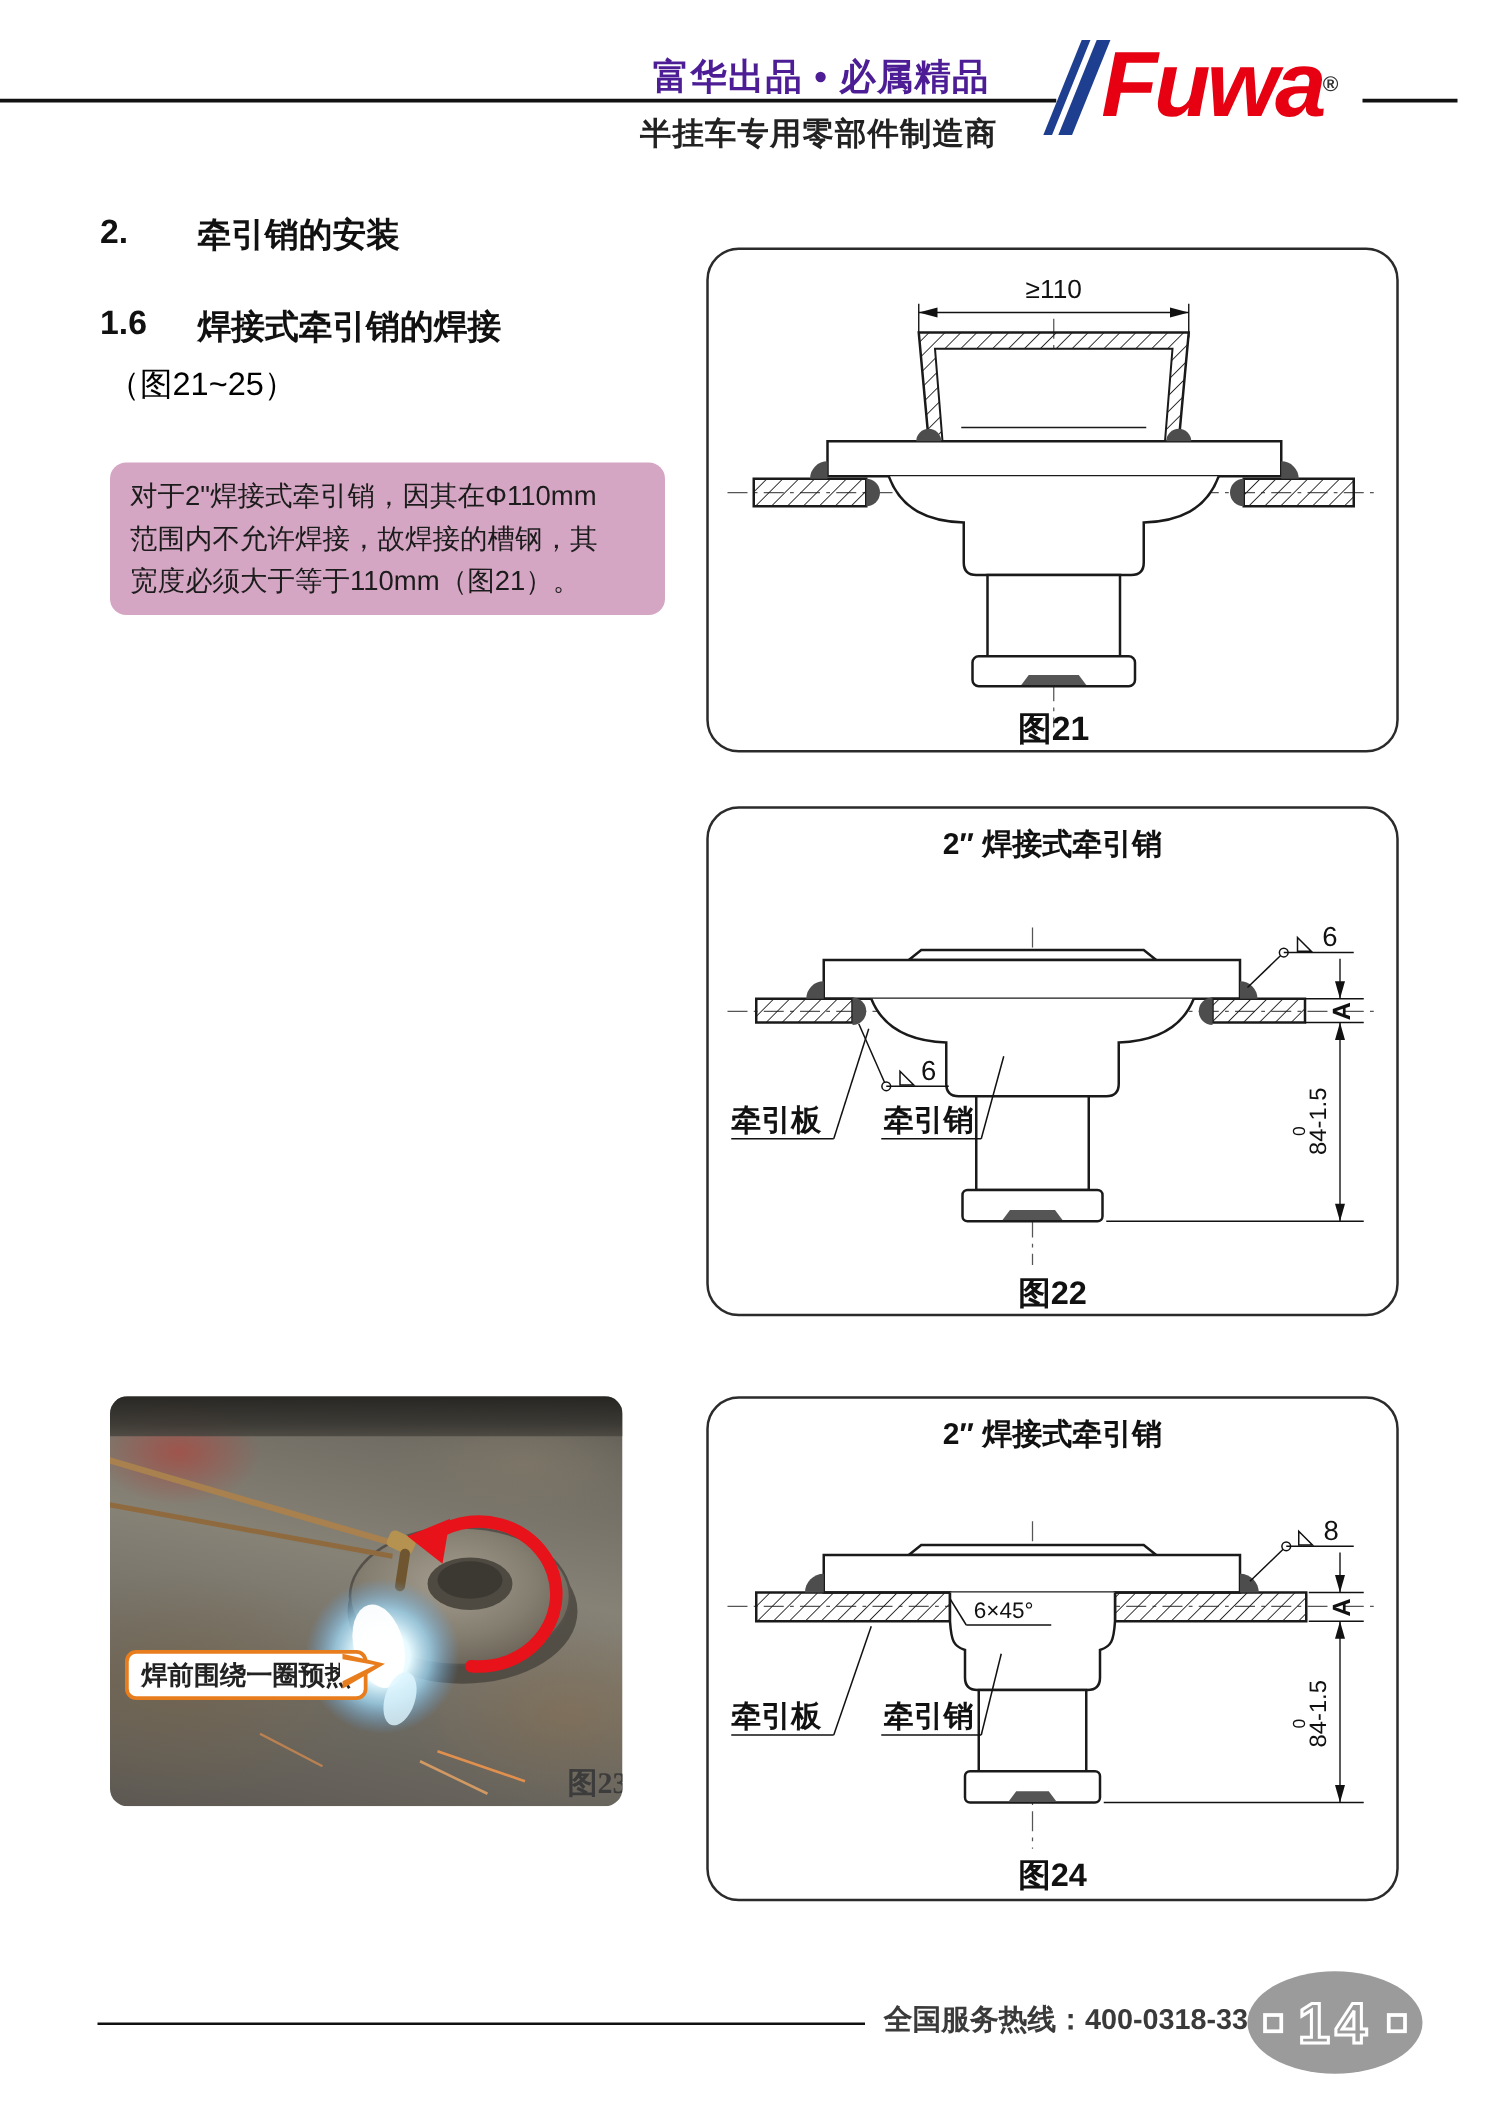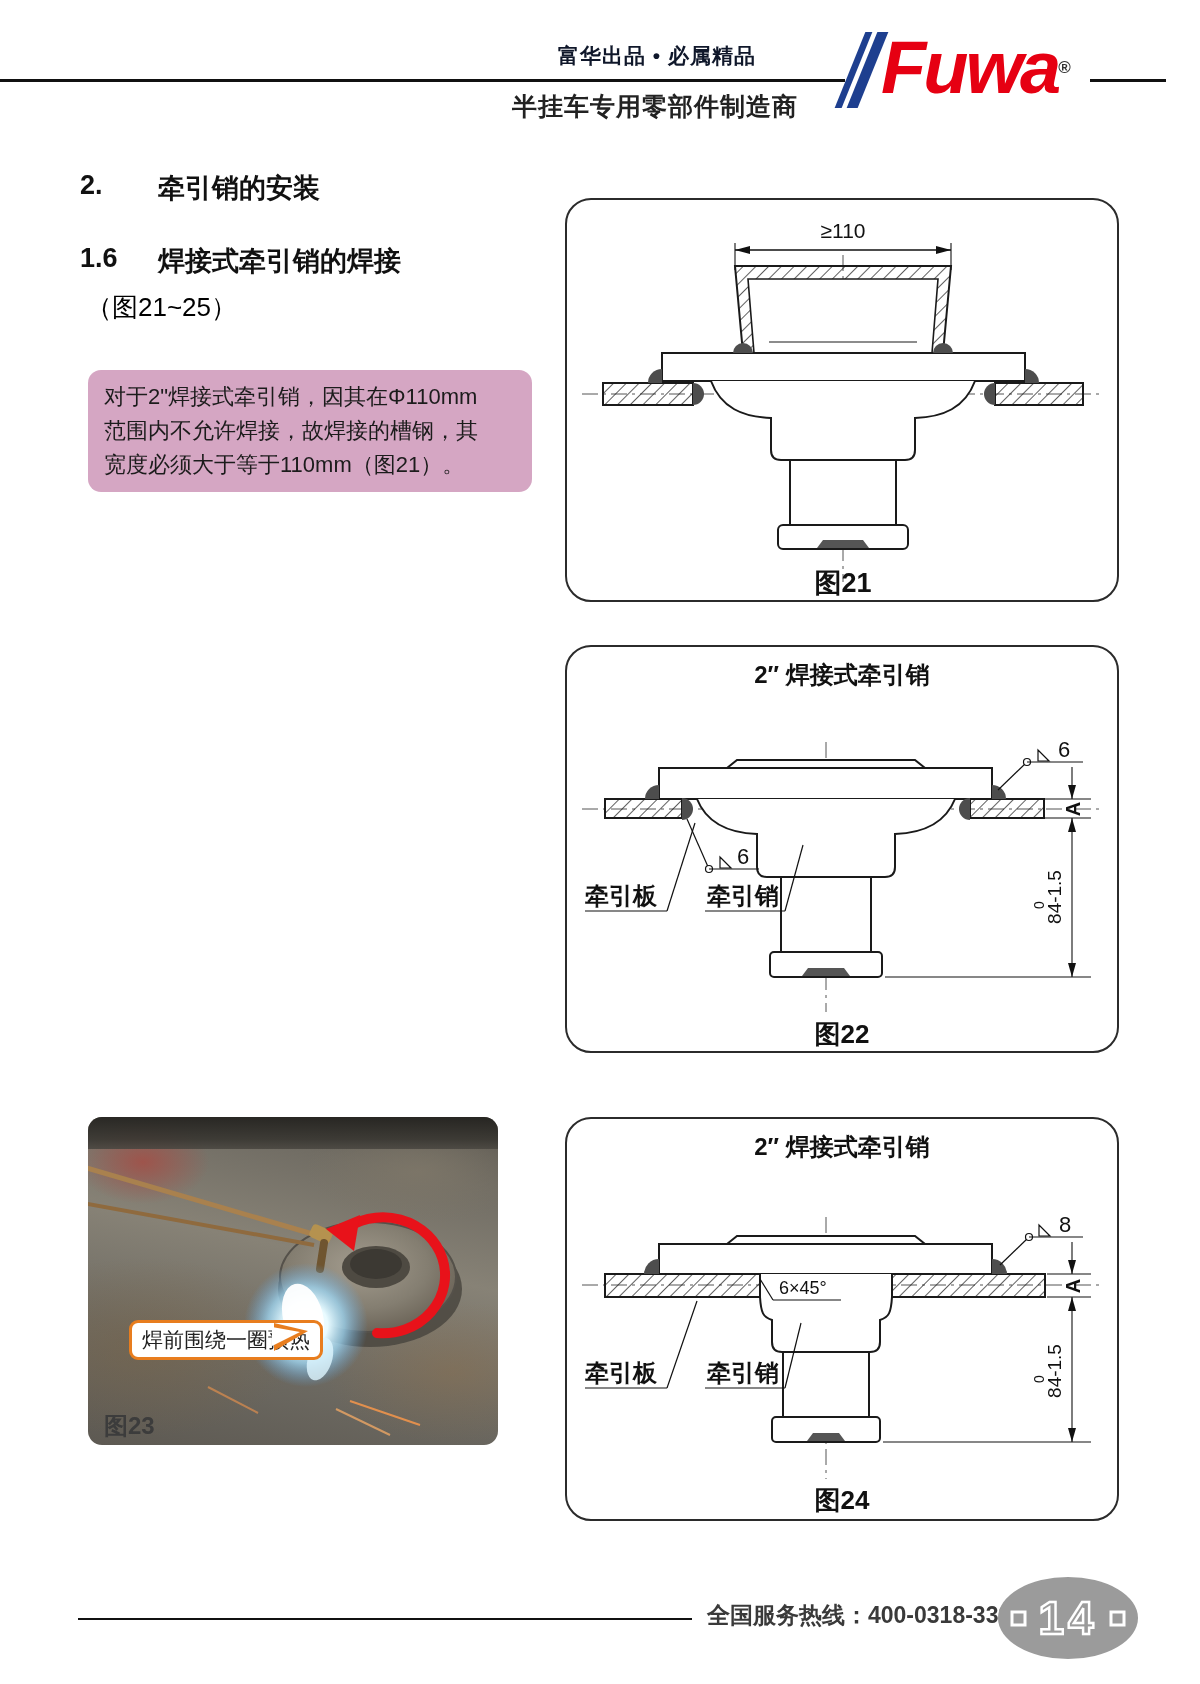--- a/index.html
+++ b/index.html
@@ -1,20 +1,20 @@
 <!DOCTYPE html>
 <html><head>
 <meta charset="utf-8">
 <style>
   html,body{margin:0;padding:0;background:#e8e8e8;}
   .page{position:relative;width:1200px;height:1684px;background:#ffffff;overflow:hidden;
         font-family:"Liberation Sans","DejaVu Sans",sans-serif;color:#1a1a1a;}
   .abs{position:absolute;}
   
-  .slogan{left:512px;top:42px;width:290px;font-size:21px;font-weight:700;letter-spacing:1px;color:#0f172a;text-align:center;}
+  .slogan{left:512px;top:42px;width:290px;font-size:29px;font-weight:700;letter-spacing:1px;color:#4c1d95;text-align:center;}
   .hline{height:3px;background:#111;}
   .subtitle{left:505px;top:90px;width:300px;font-size:25px;font-weight:700;letter-spacing:1px;color:#222;text-align:center;}
   .logo{left:850px;top:26px;width:240px;height:94px;display:flex;align-items:flex-start;}
   .stripe{display:inline-block;background:#1e3f8f;transform:skewX(-22deg);}
   .logo-text{font-size:74px;line-height:84px;font-style:italic;font-weight:800;color:#e60012;letter-spacing:-3px;margin-left:8px;}
   .logo-reg{font-size:17px;color:#333;vertical-align:top;font-style:normal;font-weight:700;}
   
   .h-row{left:80px;display:flex;font-size:27px;font-weight:700;color:#111;}
   .h-num{width:78px;}
   .fig-range{left:86px;font-size:26px;font-weight:400;color:#000000;}
@@ -27,26 +27,26 @@
   .photo{left:88px;top:1117px;width:410px;height:328px;border-radius:14px;overflow:hidden;
          background:
            radial-gradient(95px 60px at 55px 45px, rgba(164,78,70,.85), rgba(164,78,70,0) 70%),
            radial-gradient(150px 70px at 330px 55px, rgba(125,118,104,.9), rgba(125,118,104,0) 75%),
            radial-gradient(210px 120px at 55px 230px, rgba(122,98,66,.45), rgba(122,98,66,0) 75%),
            radial-gradient(170px 95px at 365px 255px, rgba(142,110,72,.4), rgba(142,110,72,0) 75%),
            linear-gradient(12deg,#5d5952 0%,#6e6b63 30%,#878276 58%,#716d64 82%,#58544d 100%);}
   .photo-strip{left:0;top:0;width:410px;height:32px;
          background:linear-gradient(180deg,#21201d 0%,#383631 70%,#4a4741 100%);opacity:.9;}
   .callout{left:12px;top:203px;background:#fff;border:3px solid #e87d1e;border-radius:9px;
-           padding:3px 10px;font-size:21px;font-weight:400;color:#222;white-space:nowrap;margin-left:29px;}
+           padding:3px 10px;font-size:21px;font-weight:700;color:#222;white-space:nowrap;}
   .tail-o{left:186px;top:206px;width:0;height:0;border-left:34px solid #e87d1e;
           border-top:8px solid transparent;border-bottom:20px solid transparent;}
   .tail-w{left:184px;top:210px;width:0;height:0;border-left:28px solid #ffffff;
           border-top:5px solid transparent;border-bottom:14px solid transparent;}
-  .photo-cap{left:16px;top:293px;width:410px;text-align:left;font-size:24px;font-weight:600;color:#3c3c3c;}
+  .photo-cap{left:4px;top:293px;width:410px;text-align:right;font-size:24px;font-weight:600;color:#3c3c3c;font-family:Liberation Serif, serif;}
   
   .hotline{left:707px;top:1600px;font-size:23px;font-weight:600;color:#3a3a3a;}
   svg text{font-family:"Liberation Sans","DejaVu Sans",sans-serif;}
 </style>
 </head>
 <body>
 
 <div class="page">
 
   <div class="abs slogan">富华出品 • 必属精品</div>

